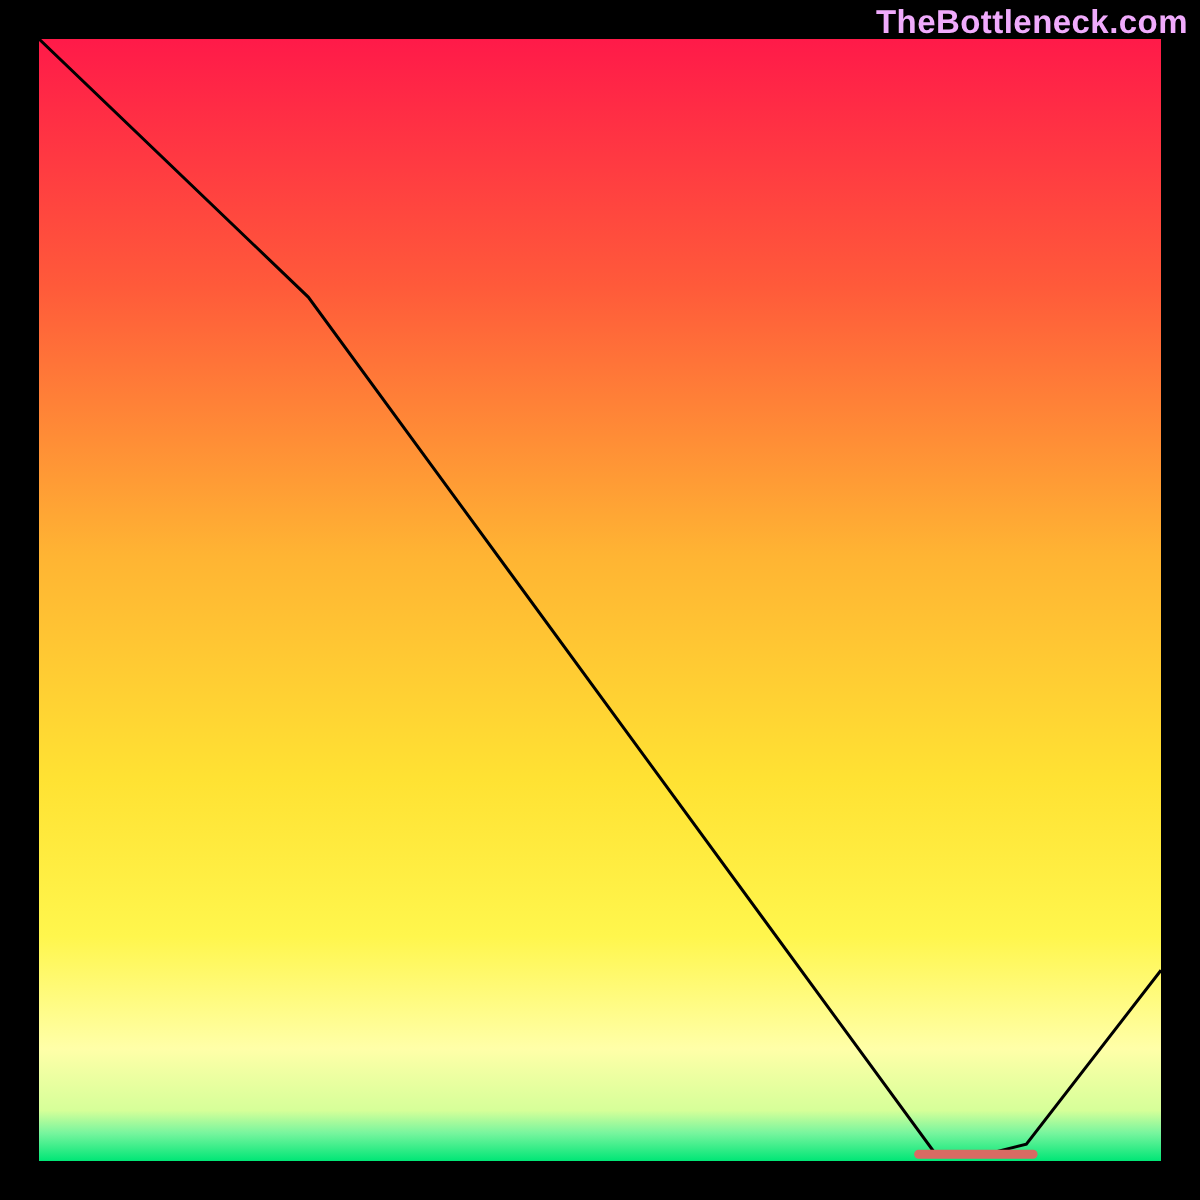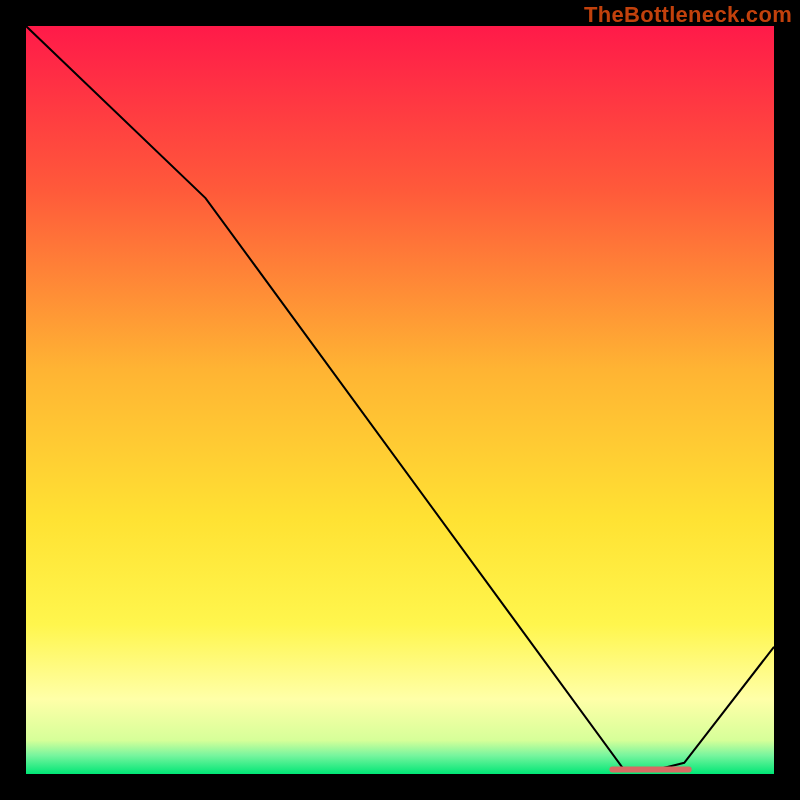--- a/index.html
+++ b/index.html
@@ -9,21 +9,21 @@
     height: 800px;
     background: #000;
     position: relative;
     overflow: hidden;
     font-family: Arial, Helvetica, sans-serif;
   }
   .watermark {
     position: absolute;
     top: 2px;
     right: 8px;
-    color: #c2410c;
+    color: #f0abfc;
     font-size: 22px;
     font-weight: bold;
     z-index: 10;
     letter-spacing: 0.3px;
   }
   .plot {
     position: absolute;
     left: 26px;
     top: 26px;
     width: 748px;

